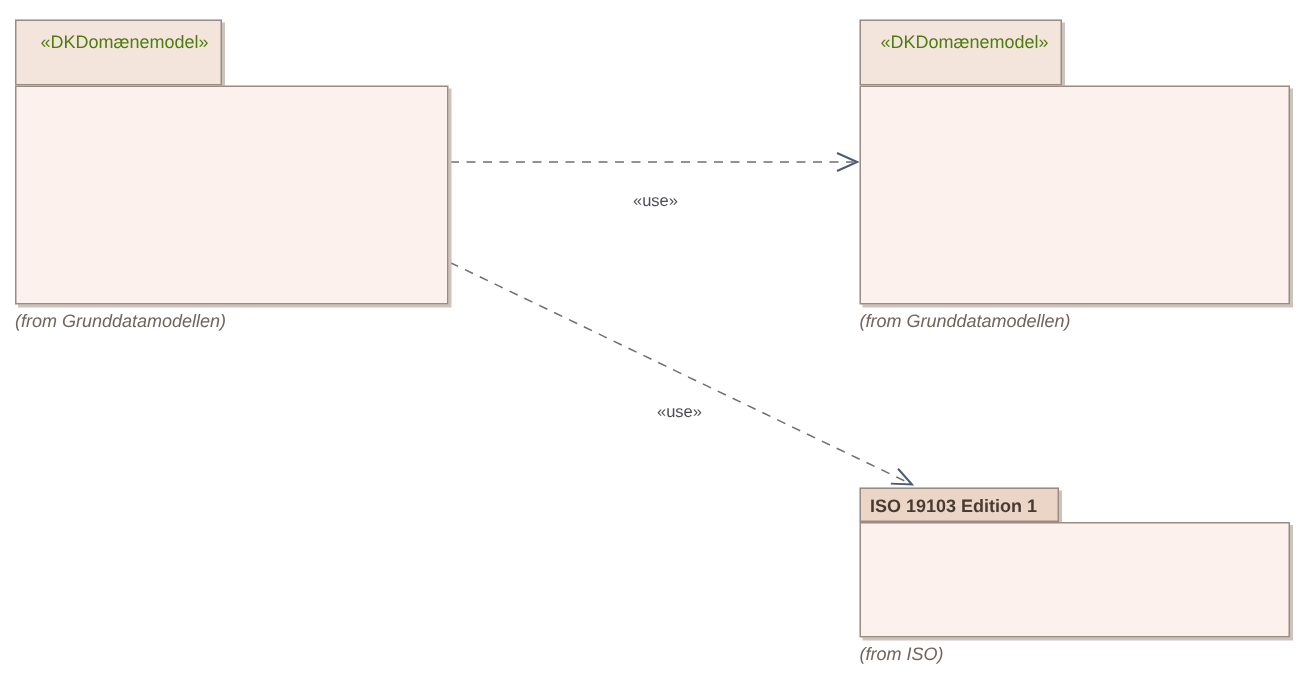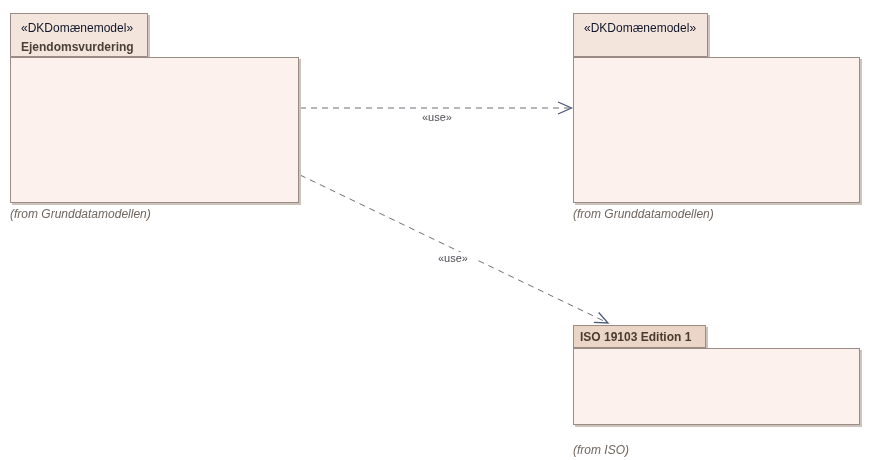--- a/index.html
+++ b/index.html
@@ -39,22 +39,23 @@
   .pkg-body {
     position: absolute;
     background: #fcf1ec;
     border: 1px solid #9a8c84;
     box-shadow: 2px 2px 0 #cdc3bd;
   }
 
   .stereotype {
     font-size: 12px;
     line-height: 19px;
-    color: #0f172a;
+    color: #4d7c0f;
     white-space: nowrap;
+    text-align: right;
   }
   .pkg-name {
     font-size: 12px;
     font-weight: bold;
     line-height: 19px;
     color: #493f38;
     white-space: nowrap;
   }
   .pkg-tab.plain .pkg-name { line-height: 17px; color: #4a3b30; }
 
@@ -68,20 +69,21 @@
 
   .use-label {
     position: absolute;
     z-index: 3;
     background: #ffffff;
     color: #4c4c54;
     font-size: 11px;
     text-align: center;
     padding: 0 2px;
     white-space: nowrap;
+    margin-top: 17px;
   }
 
   .dash-line { stroke: #6e6e76; stroke-width: 1; stroke-dasharray: 6 5; fill: none; }
   .arrow-head { stroke: #4b5a77; stroke-width: 1.3; fill: none; }
 </style>
 </head>
 <body>
 
 <div class="canvas">
 
@@ -95,35 +97,34 @@
       <polyline class="arrow-head" points="593.9,322.4 608,323 598.7,312.5"></polyline>
     </g>
   </svg>
 
   <div class="use-label" style="left:415px; top:111px; width:44px;">«use»</div>
   <div class="use-label" style="left:431px; top:252px; width:44px;">«use»</div>
 
   <div class="pkg">
     <div class="pkg-tab" style="left:10px; top:13px; width:138px; height:44px;">
       <div class="stereotype">«DKDomænemodel»</div>
-      <div class="pkg-name">Ejendomsvurdering</div>
     </div>
     <div class="pkg-body" style="left:10px; top:57px; width:289px; height:146px;"></div>
     <div class="from-note" style="left:10px; top:207px; width:289px;">(from Grunddatamodellen)</div>
   </div>
 
   <div class="pkg">
     <div class="pkg-tab" style="left:573px; top:13px; width:135px; height:44px;">
       <div class="stereotype">«DKDomænemodel»</div>
     </div>
     <div class="pkg-body" style="left:573px; top:57px; width:287px; height:146px;"></div>
     <div class="from-note" style="left:573px; top:207px; width:287px;">(from Grunddatamodellen)</div>
   </div>
 
   <div class="pkg">
     <div class="pkg-tab plain" style="left:573px; top:325px; width:133px; height:23px;">
       <div class="pkg-name">ISO 19103 Edition 1</div>
     </div>
     <div class="pkg-body" style="left:573px; top:348px; width:287px; height:77px;"></div>
-    <div class="from-note" style="left:573px; top:443px; width:287px;">(from ISO)</div>
+    <div class="from-note" style="left:573px; top:429px; width:287px;">(from ISO)</div>
   </div>
 
 </div>
 
 </body></html>

